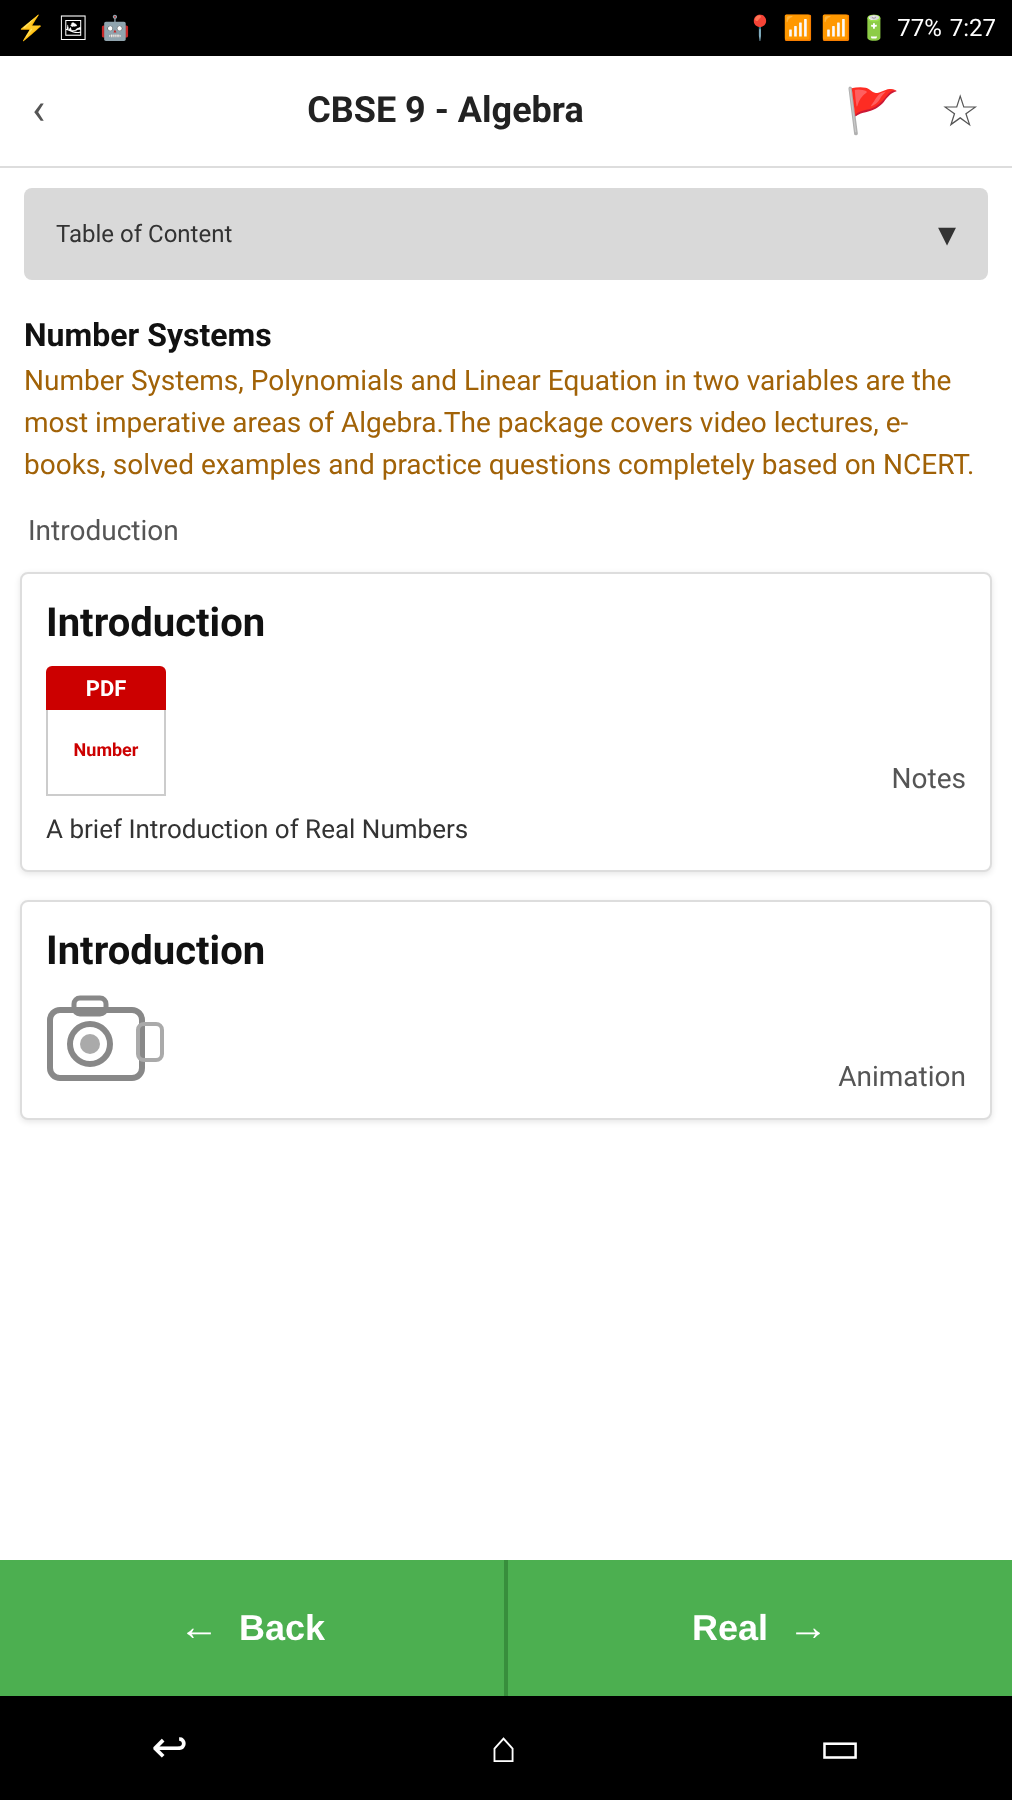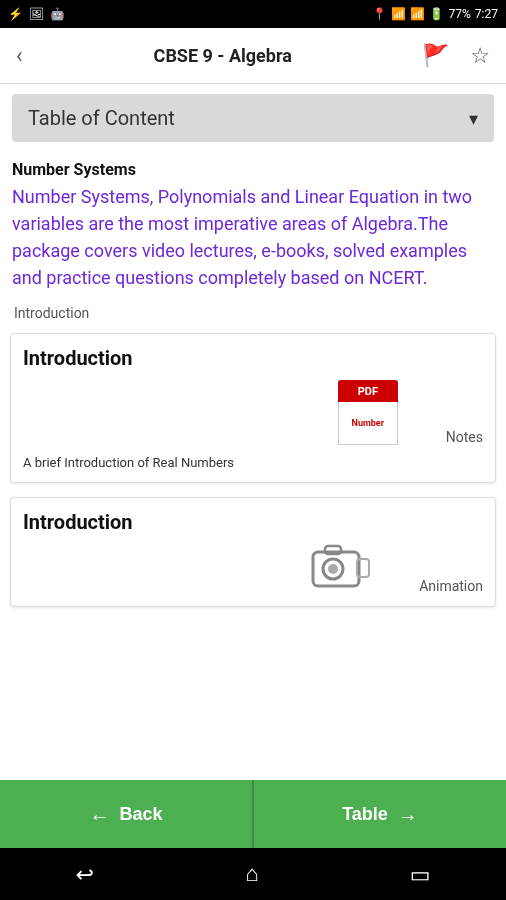--- a/index.html
+++ b/index.html
@@ -85,40 +85,40 @@
       background: #d9d9d9;
       margin: 10px 12px;
       border-radius: 4px;
       display: flex;
       align-items: center;
       justify-content: space-between;
       padding: 12px 16px;
       cursor: pointer;
     }
     .toc-label {
-      font-size: 20px;
+      font-size: 12px;
       color: #333;
     }
     .toc-arrow {
       font-size: 18px;
       color: #333;
     }
 
     
     .section-title {
       font-size: 16px;
       font-weight: bold;
       color: #111;
       padding: 8px 12px 4px;
     }
 
     
     .section-desc {
-      font-size: 18px;
-      color: #6d28d9;
+      font-size: 14px;
+      color: #a16207;
       padding: 0 12px 10px;
       line-height: 1.5;
     }
 
     
     .sub-section-label {
       font-size: 14px;
       color: #555;
       padding: 4px 14px 8px;
     }
@@ -134,21 +134,21 @@
     }
     .card-title {
       font-size: 20px;
       font-weight: bold;
       color: #111;
       margin-bottom: 10px;
     }
     .card-content {
       display: flex;
       align-items: flex-start;
-      justify-content: flex-end;
+      justify-content: space-between;
     }
     .card-type-label {
       font-size: 14px;
       color: #555;
       align-self: flex-end;
       padding-left: 48px;
     }
     .card-description {
       font-size: 13px;
       color: #333;
@@ -317,21 +317,21 @@
   </div>
 
 </div>
 
 <div class="bottom-buttons">
   <button class="btn-back">
     <span class="btn-arrow">←</span>
     <span>Back</span>
   </button>
   <button class="btn-next">
-    <span>Table</span>
+    <span>Real</span>
     <span class="btn-arrow">→</span>
   </button>
 </div>
 
 <div class="nav-bar">
   <span class="nav-icon">↩</span>
   <span class="nav-icon">⌂</span>
   <span class="nav-icon">▭</span>
 </div>
 

